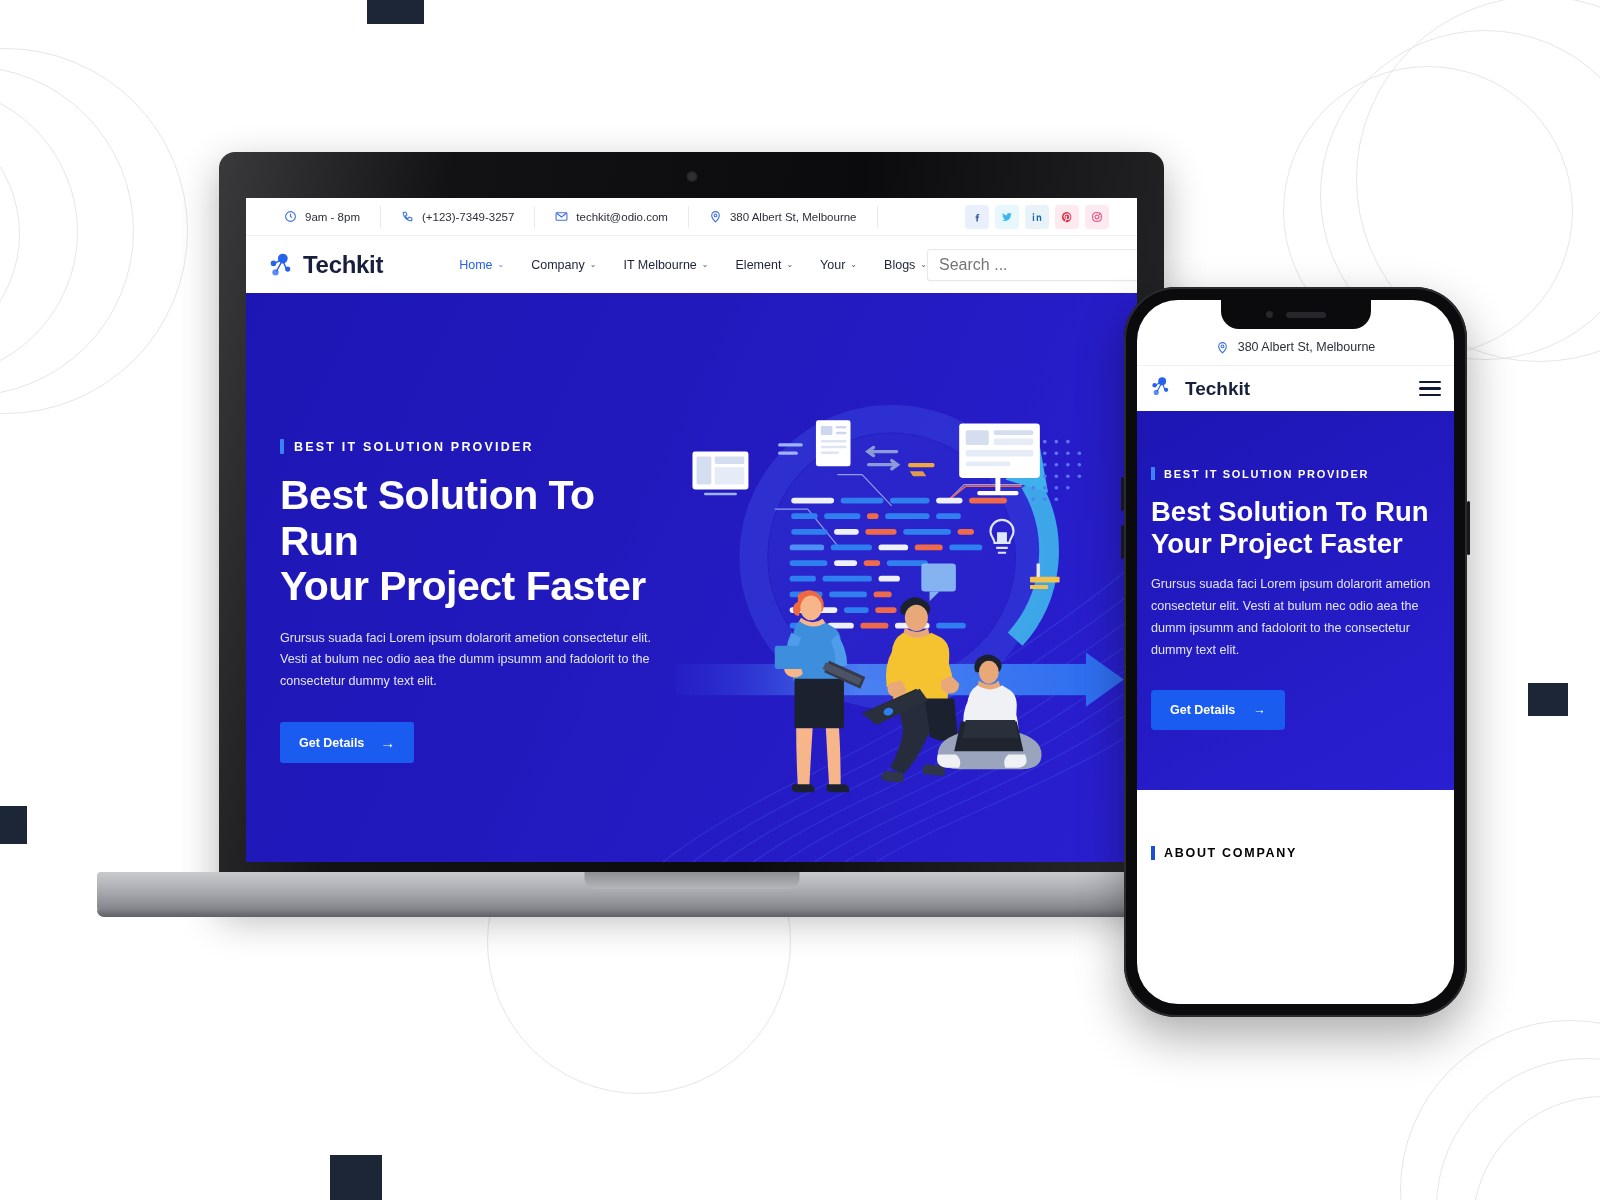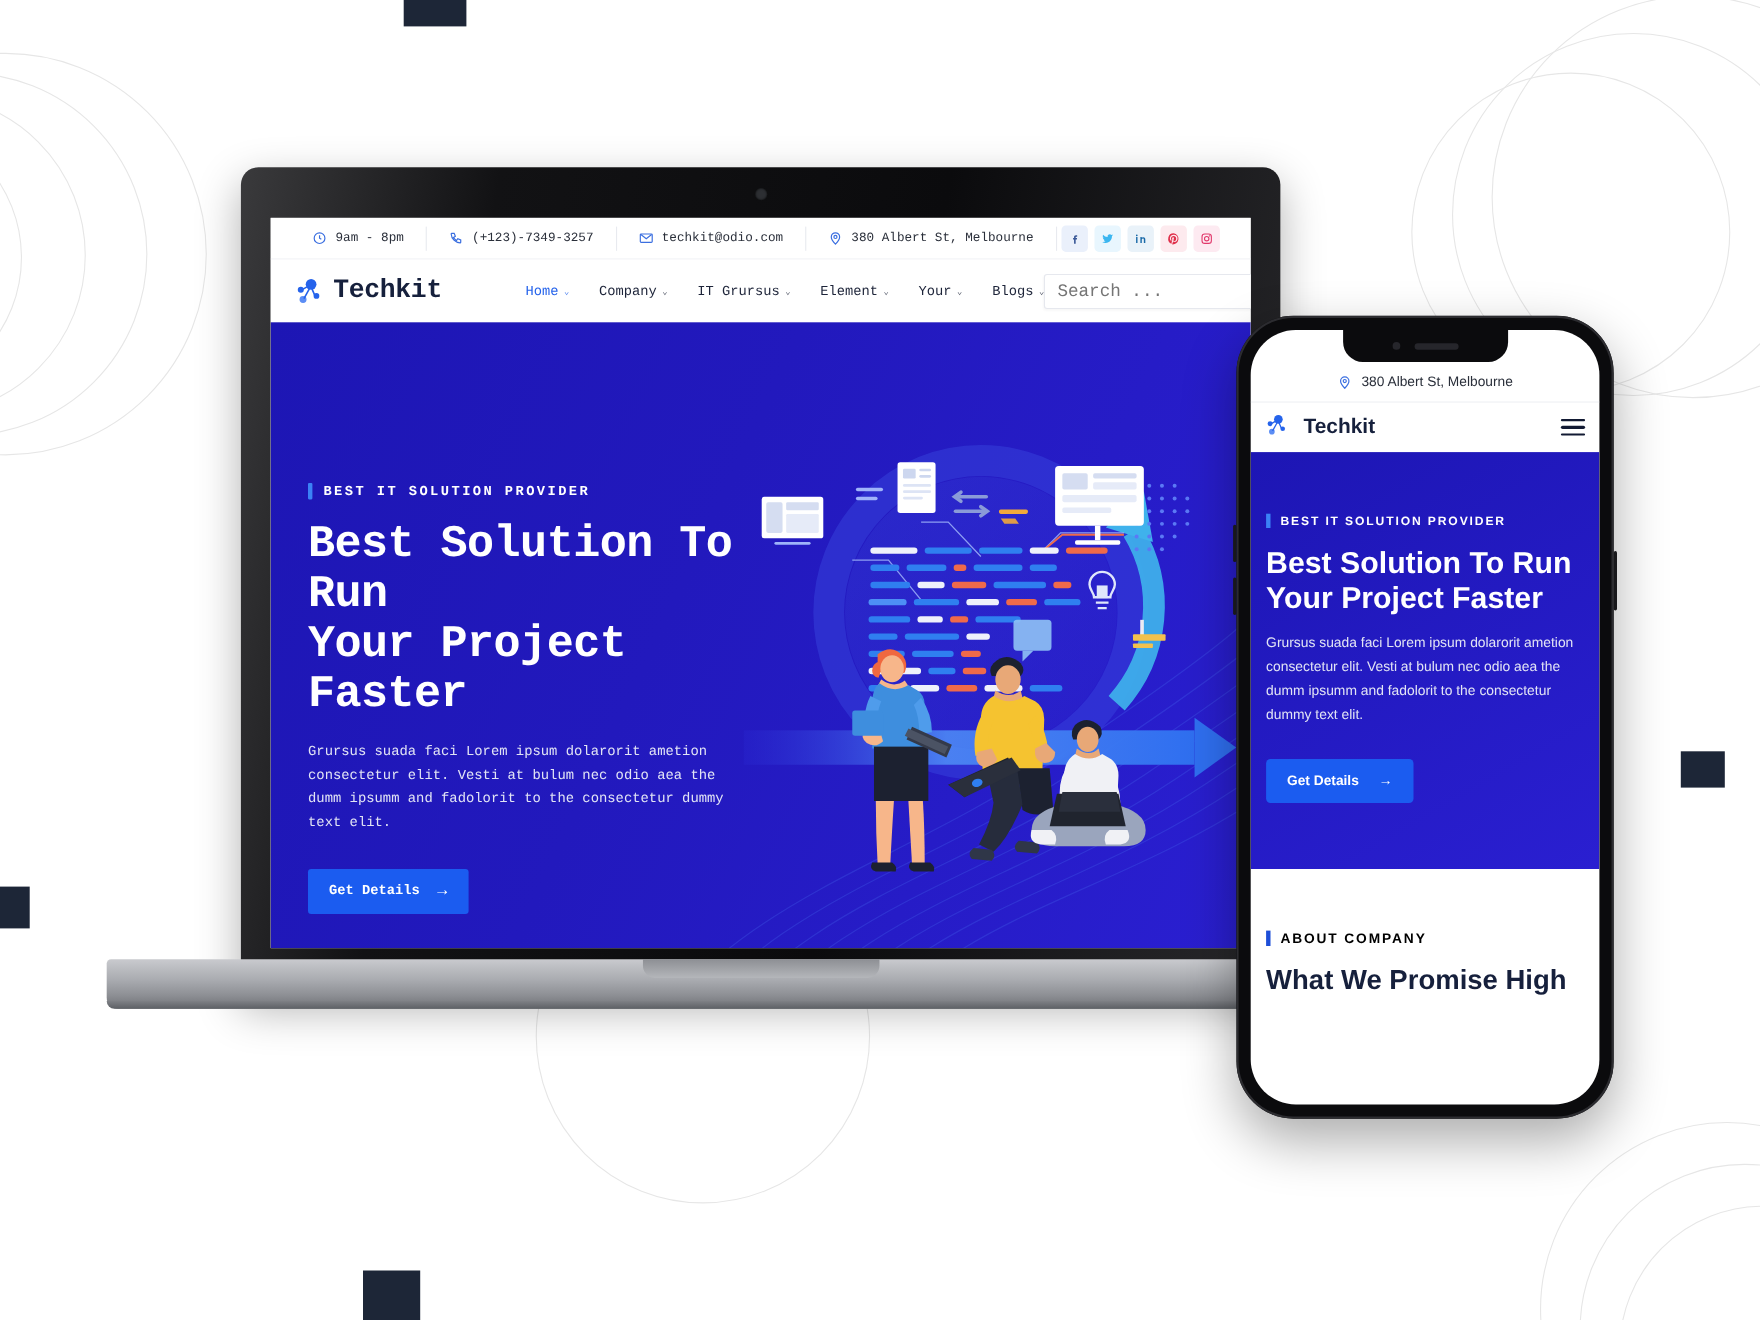--- a/index.html
+++ b/index.html
@@ -27,21 +27,21 @@
     border-radius:16px 16px 6px 6px;
     box-shadow:0 14px 40px rgba(0,0,0,.30);
     padding:46px 27px 42px 27px;
   }
   .cam {
     position:absolute; left:50%; top:19px; transform:translateX(-50%);
     width:11px; height:11px; border-radius:50%;
     background:#2d2f33; box-shadow:inset 0 0 2px #000;
   }
   .screen {
-    width:100%; height:100%; background:#fff; overflow:hidden; position:relative;font-family:Liberation Mono, monospace;
+    width:100%; height:100%; background:#fff; overflow:hidden; position:relative;
   }
 
   .laptop-base {
     position:absolute; left:0; bottom:0; width:1190px; height:45px;
     background:linear-gradient(180deg,#c9cace 0%,#a9abb0 42%,#8e9095 72%,#6f7176 100%);
     border-radius:4px 4px 10px 10px;
   }
   .laptop-base:after{
     content:""; position:absolute; left:0; right:0; bottom:0; height:7px;
     background:linear-gradient(180deg,#7e8085,#5d6065);
@@ -318,21 +318,21 @@
         <nav class="nav">
           <a class="nav-i active">
             <span>Home</span>
             <span class="caret">⌄</span>
           </a>
           <a class="nav-i">
             <span>Company</span>
             <span class="caret">⌄</span>
           </a>
           <a class="nav-i">
-            <span>IT Grursus</span>
+            <span>IT Melbourne</span>
             <span class="caret">⌄</span>
           </a>
           <a class="nav-i">
             <span>Element</span>
             <span class="caret">⌄</span>
           </a>
           <a class="nav-i">
             <span>Your</span>
             <span class="caret">⌄</span>
           </a>
@@ -670,16 +670,15 @@
       </h1>
       <p class="ph-p">Grursus suada faci Lorem ipsum dolarorit ametion consectetur elit. Vesti at bulum nec odio aea the dumm ipsumm and fadolorit to the consectetur dummy text elit.</p>
       <button class="ph-btn">
         <span>Get Details</span>
         <span>→</span>
       </button>
     </section>
 
     <section class="ph-about">
       <div class="ph-ab-eye">ABOUT COMPANY</div>
-      <h2 class="ph-ab-h2">What We Promise High</h2>
     </section>
   </div>
 </div>
 
 </body></html>

